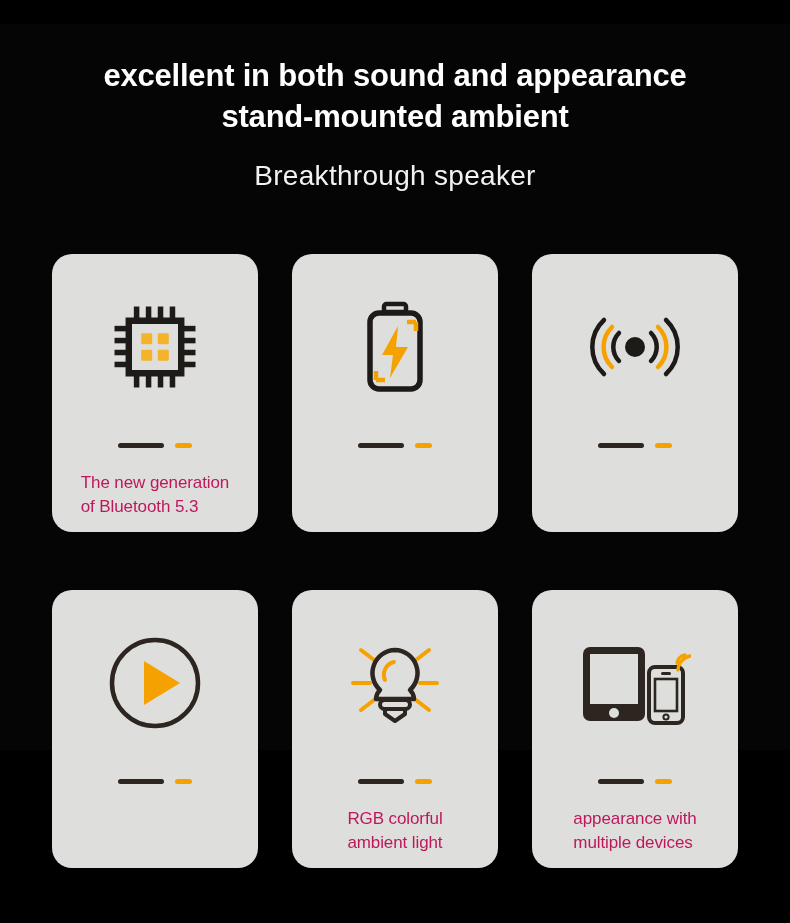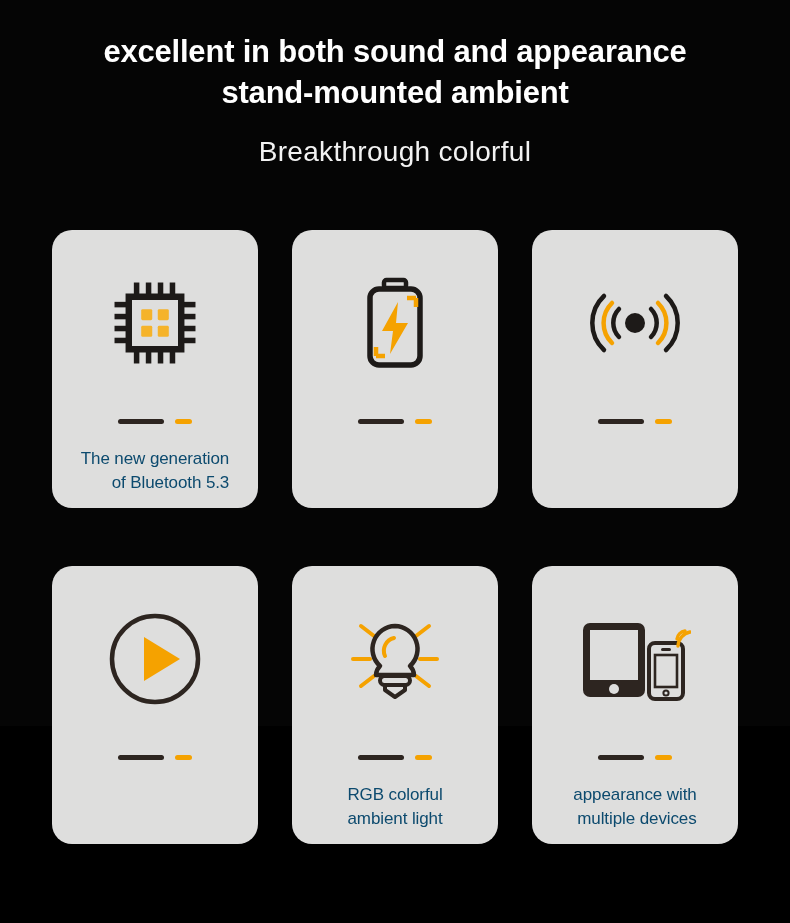--- a/index.html
+++ b/index.html
@@ -14,20 +14,21 @@
     overflow: hidden;
     font-family: "Liberation Sans", sans-serif;
     position: relative;
   }
   .page {
     width: 790px;
     height: 726px;
     background: #050505;
     box-sizing: border-box;
     position: relative;
+    margin-top: 24px;
   }
 
   
   .header {
     padding-top: 32px;
     text-align: center;
   }
   .headline {
     color: #ffffff;
     font-size: 31px;
@@ -94,40 +95,40 @@
   .dash-orange {
     width: 17px;
     height: 5px;
     border-radius: 2.5px;
     background: #f5a200;
     margin-left: 11px;
   }
 
   .caption {
     margin-top: 21px;
-    color: #0c4a6e;
+    color: #be185d;
     font-size: 17px;
     line-height: 1.42;
-    text-align: right;
+    text-align: left;
     padding: 0 8px;
     letter-spacing: -0.1px;
   }
   .caption .cl { display: block; white-space: nowrap; }
 </style>
 </head>
 <body>
 
 <div class="page">
 
   <div class="header">
     <h1 class="headline">
       <span class="l1">excellent in both sound and appearance</span>
       <span class="l2">stand-mounted ambient</span>
     </h1>
-    <div class="subhead">Breakthrough colorful</div>
+    <div class="subhead">Breakthrough speaker</div>
   </div>
 
   <div class="grid">
 
     <div class="card">
       <div class="icon-wrap">
         <svg width="92" height="92" viewBox="0 0 100 100" aria-hidden="true">
           <g fill="#1d1a18">
 
             <rect x="27" y="6" width="6" height="14"></rect>

